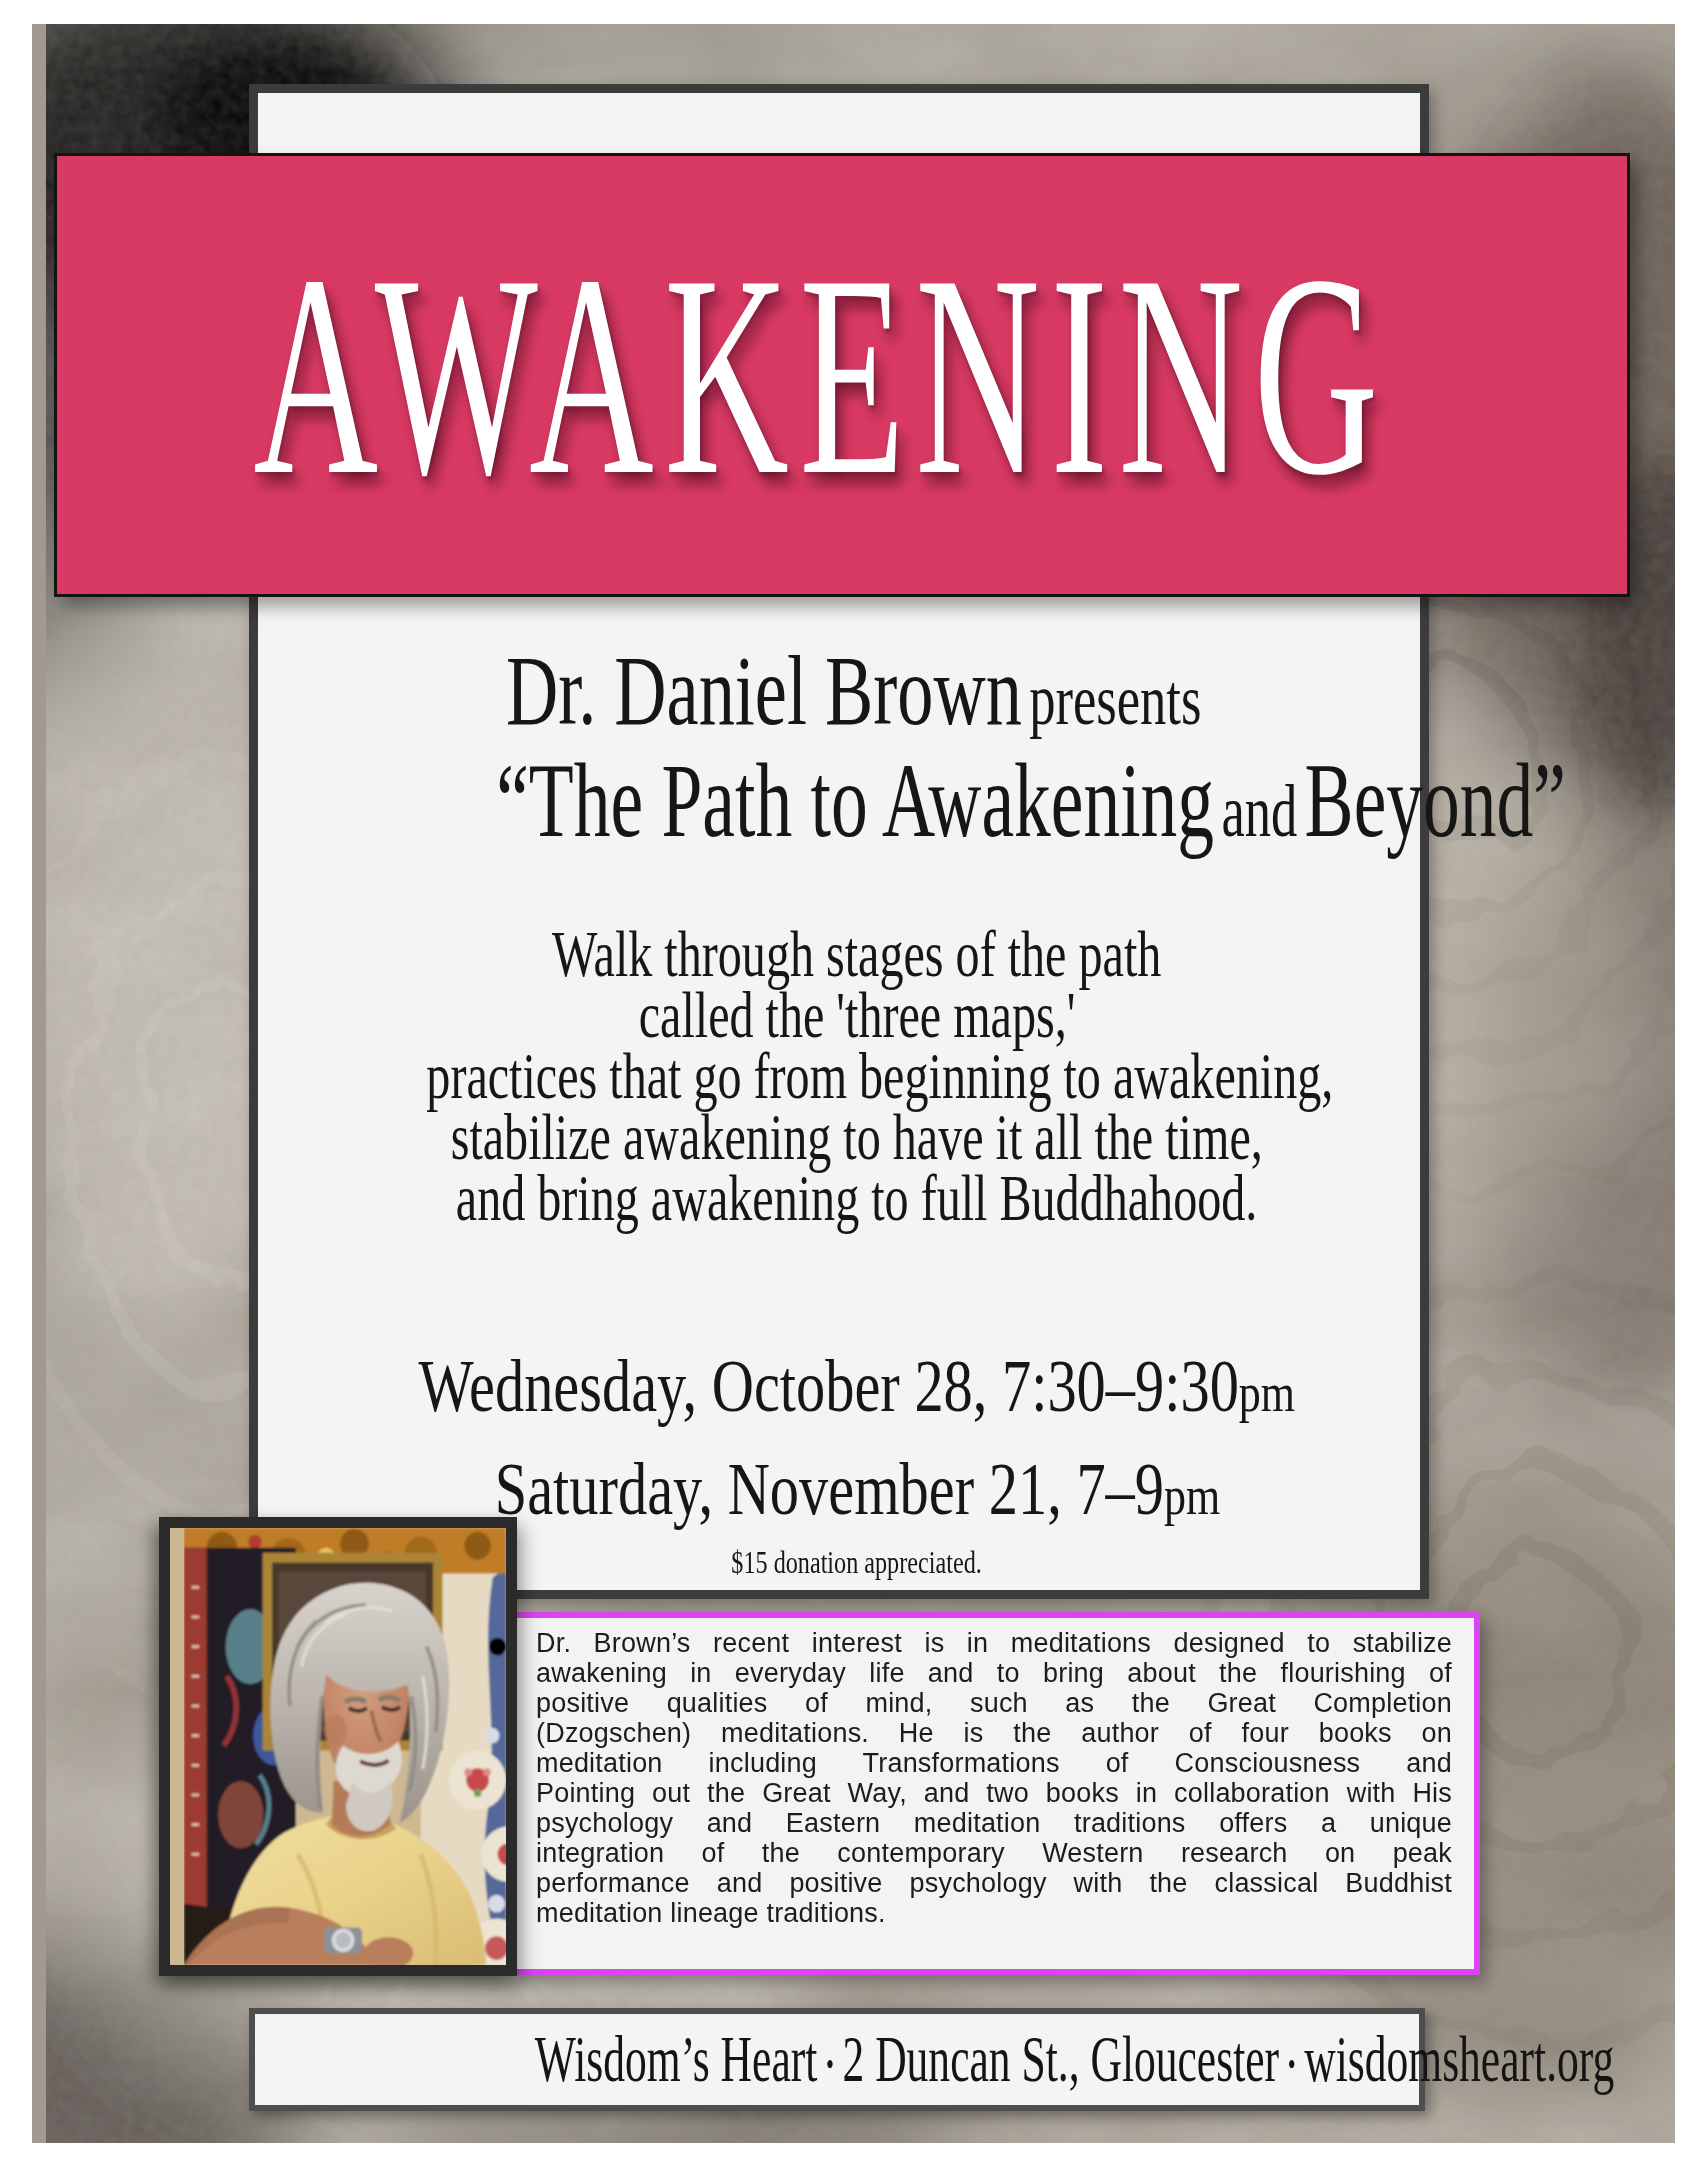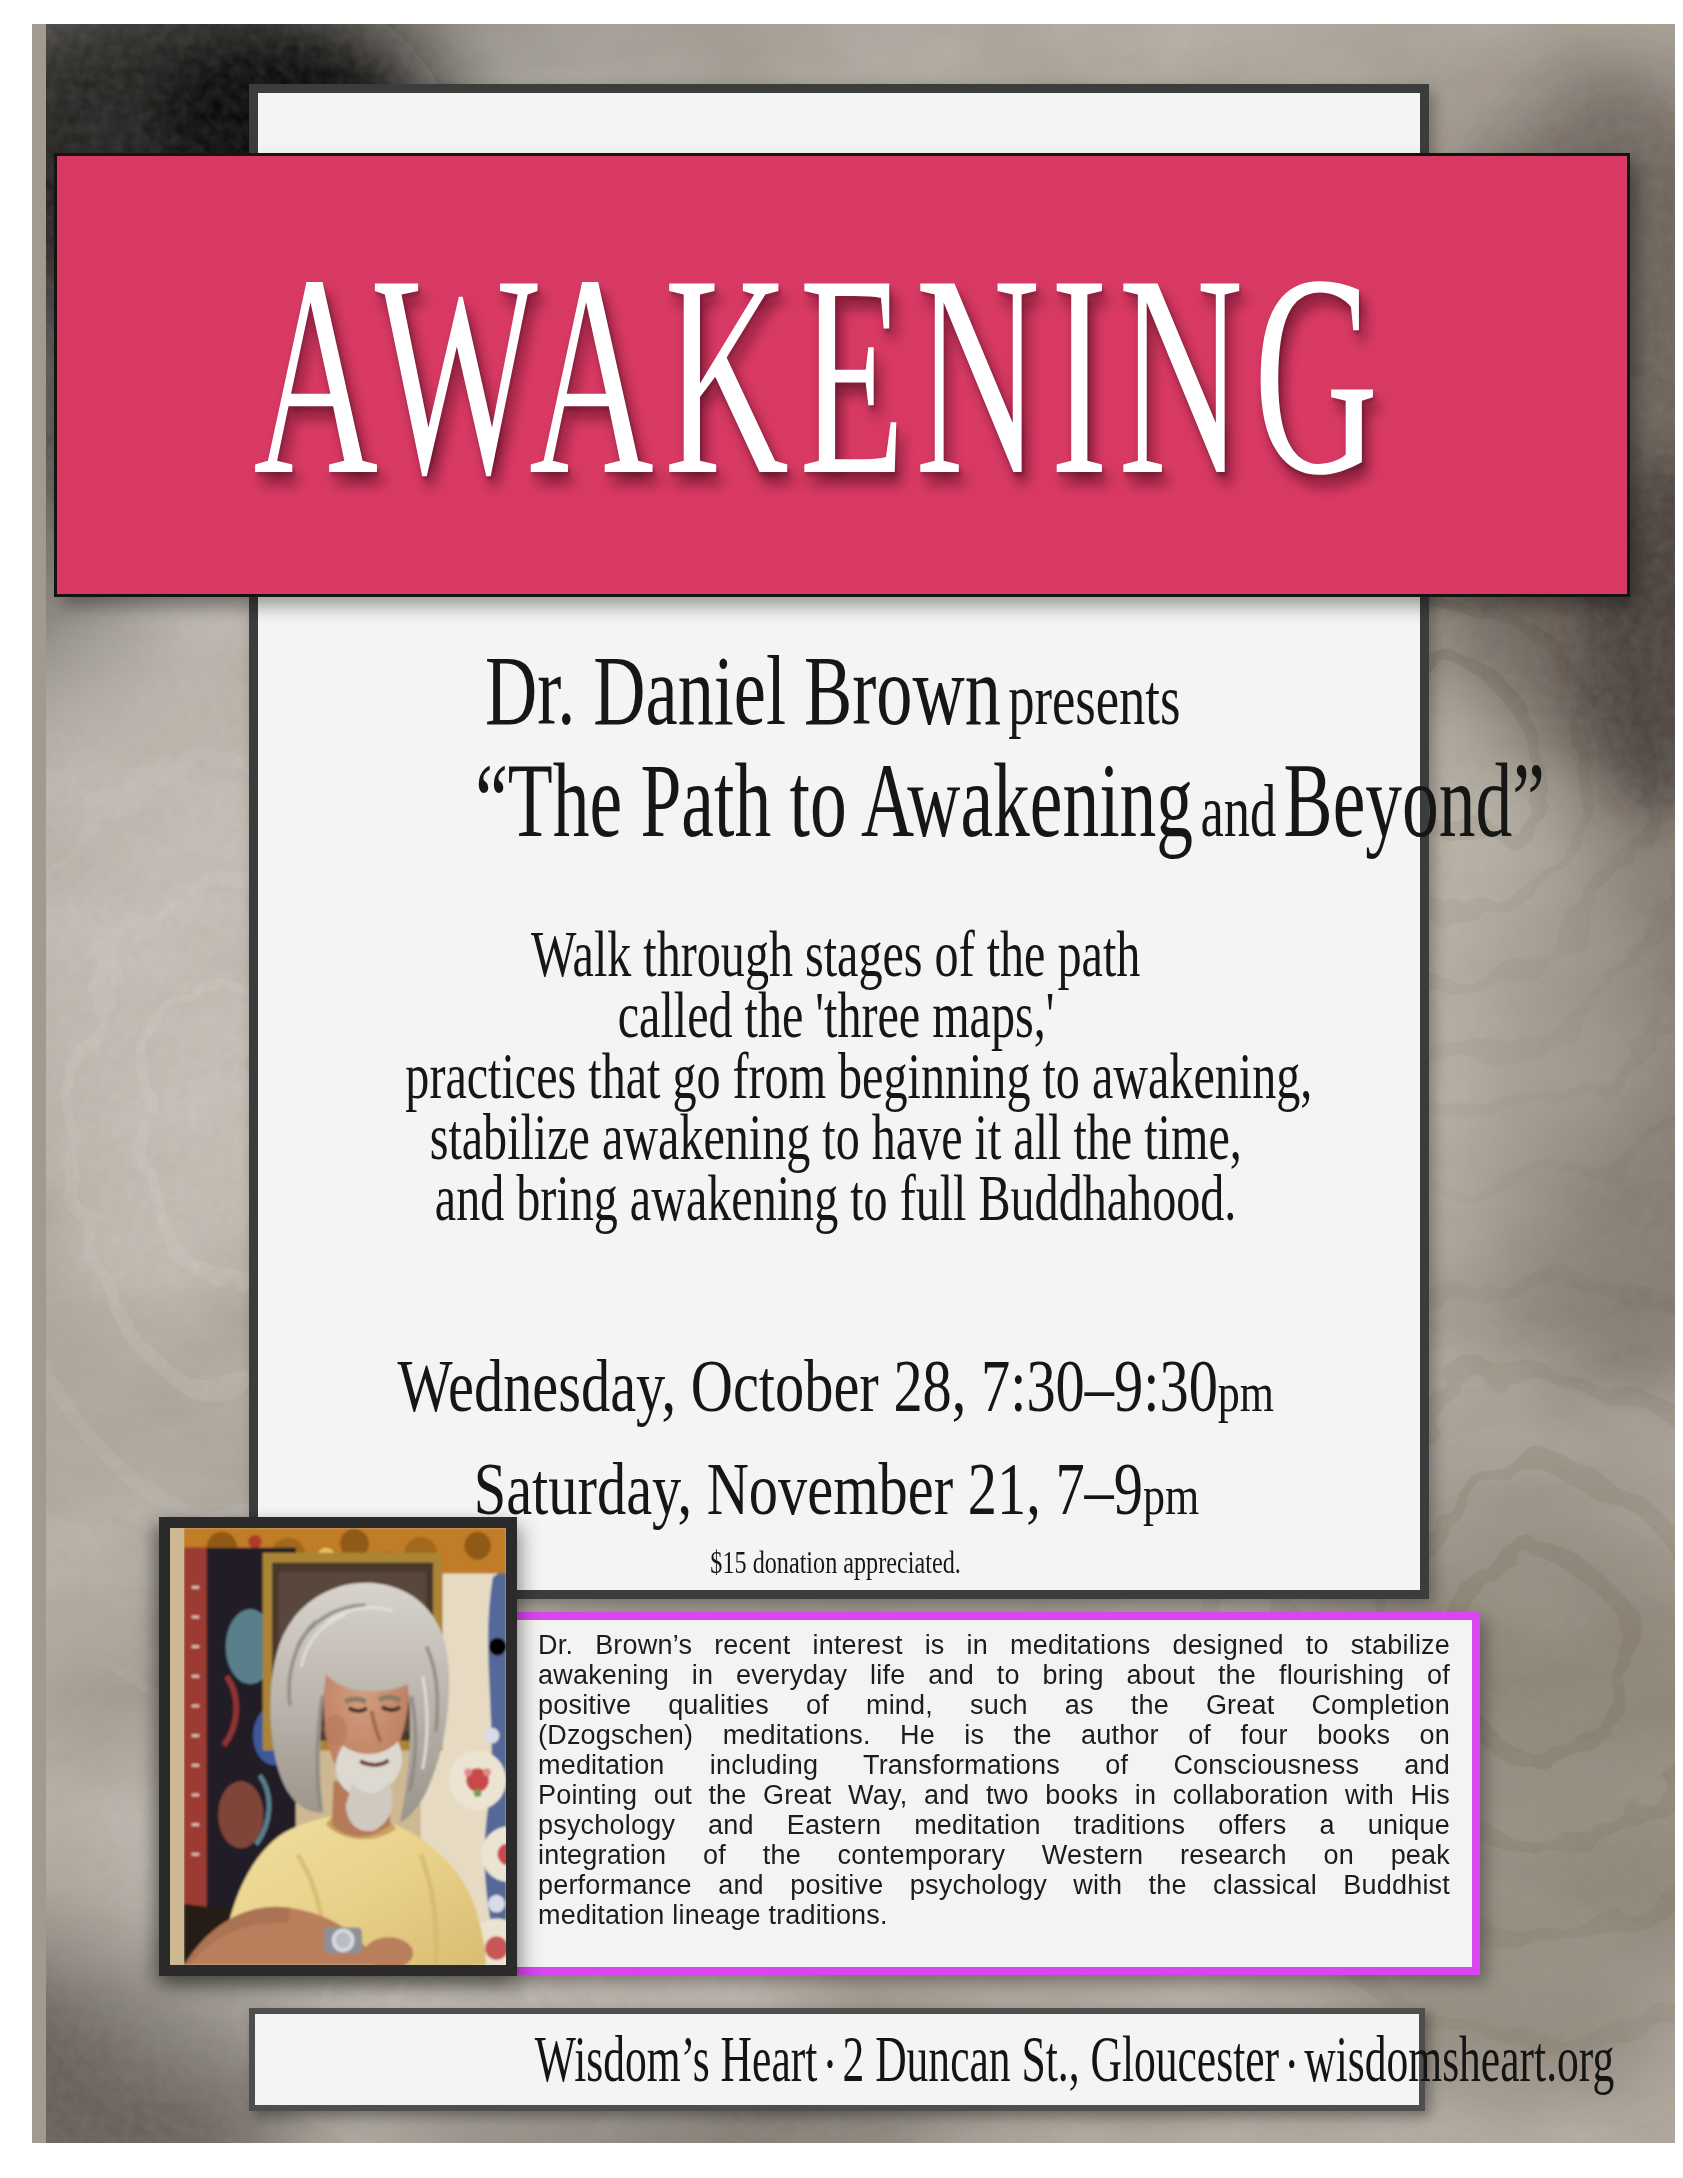--- a/index.html
+++ b/index.html
@@ -24,21 +24,21 @@
     border:3px solid #141414;background:#d93a63;z-index:3;
     display:flex;align-items:center;justify-content:center;
     box-shadow:8px 10px 16px rgba(0,0,0,0.35);
   }
   .awakening{
     font-size:288px;line-height:1;color:#ffffff;letter-spacing:0.06em;white-space:nowrap;
     transform:translateX(-28px) scaleX(0.60);transform-origin:50% 50%;
     text-shadow:10px 12px 16px rgba(68,10,28,0.60),3px 4px 4px rgba(90,20,40,0.40);
   }
   
-  .stack{left:232px;top:597px;width:1180px;text-align:center;color:#161616;z-index:4;}
+  .stack{left:253px;top:597px;width:1180px;text-align:center;color:#161616;z-index:4;}
   .cond{display:inline-block;white-space:nowrap;transform:scaleX(var(--sx,.72));transform-origin:50% 60%;}
   .t1{font-size:99px;line-height:103px;margin-top:42px;}
   .t1 .small{font-size:72px;}
   .t2{font-size:105px;line-height:97px;}
   .t2 .small{font-size:75px;}
   .small{margin:0 0.14em;}
   .desc-wrap{margin-top:65px;}
   .desc{font-size:65px;line-height:61px;}
   .sched-wrap{margin-top:119px;}
   .sched{font-size:73px;line-height:77px;margin-top:20px;}
@@ -47,21 +47,21 @@
   
   .photo{
     left:159px;top:1517px;width:358px;height:459px;box-sizing:border-box;
     border:11px solid #2a2a2a;background:#cdb892;z-index:6;
     box-shadow:-6px 8px 16px rgba(0,0,0,0.35),6px 10px 18px rgba(0,0,0,0.30);
   }
   .photo svg{display:block;width:100%;height:100%;}
   
   .bio{
     left:508px;top:1612px;width:972px;height:363px;box-sizing:border-box;
-    border:8px solid #d946ef;background:#f3f3f1;z-index:5;
+    border:6px solid #d946ef;background:#f3f3f1;z-index:5;
     padding:10px 22px 8px 22px;
     box-shadow:6px 7px 14px rgba(0,0,0,0.30);
   }
   .bio-line{
     font-family:"Liberation Sans","DejaVu Sans",sans-serif;
     font-size:27px;line-height:30px;color:#1c1c1c;letter-spacing:0.2px;
     text-align:justify;text-align-last:justify;
   }
   .bio-line:last-child{text-align-last:left;}
   

